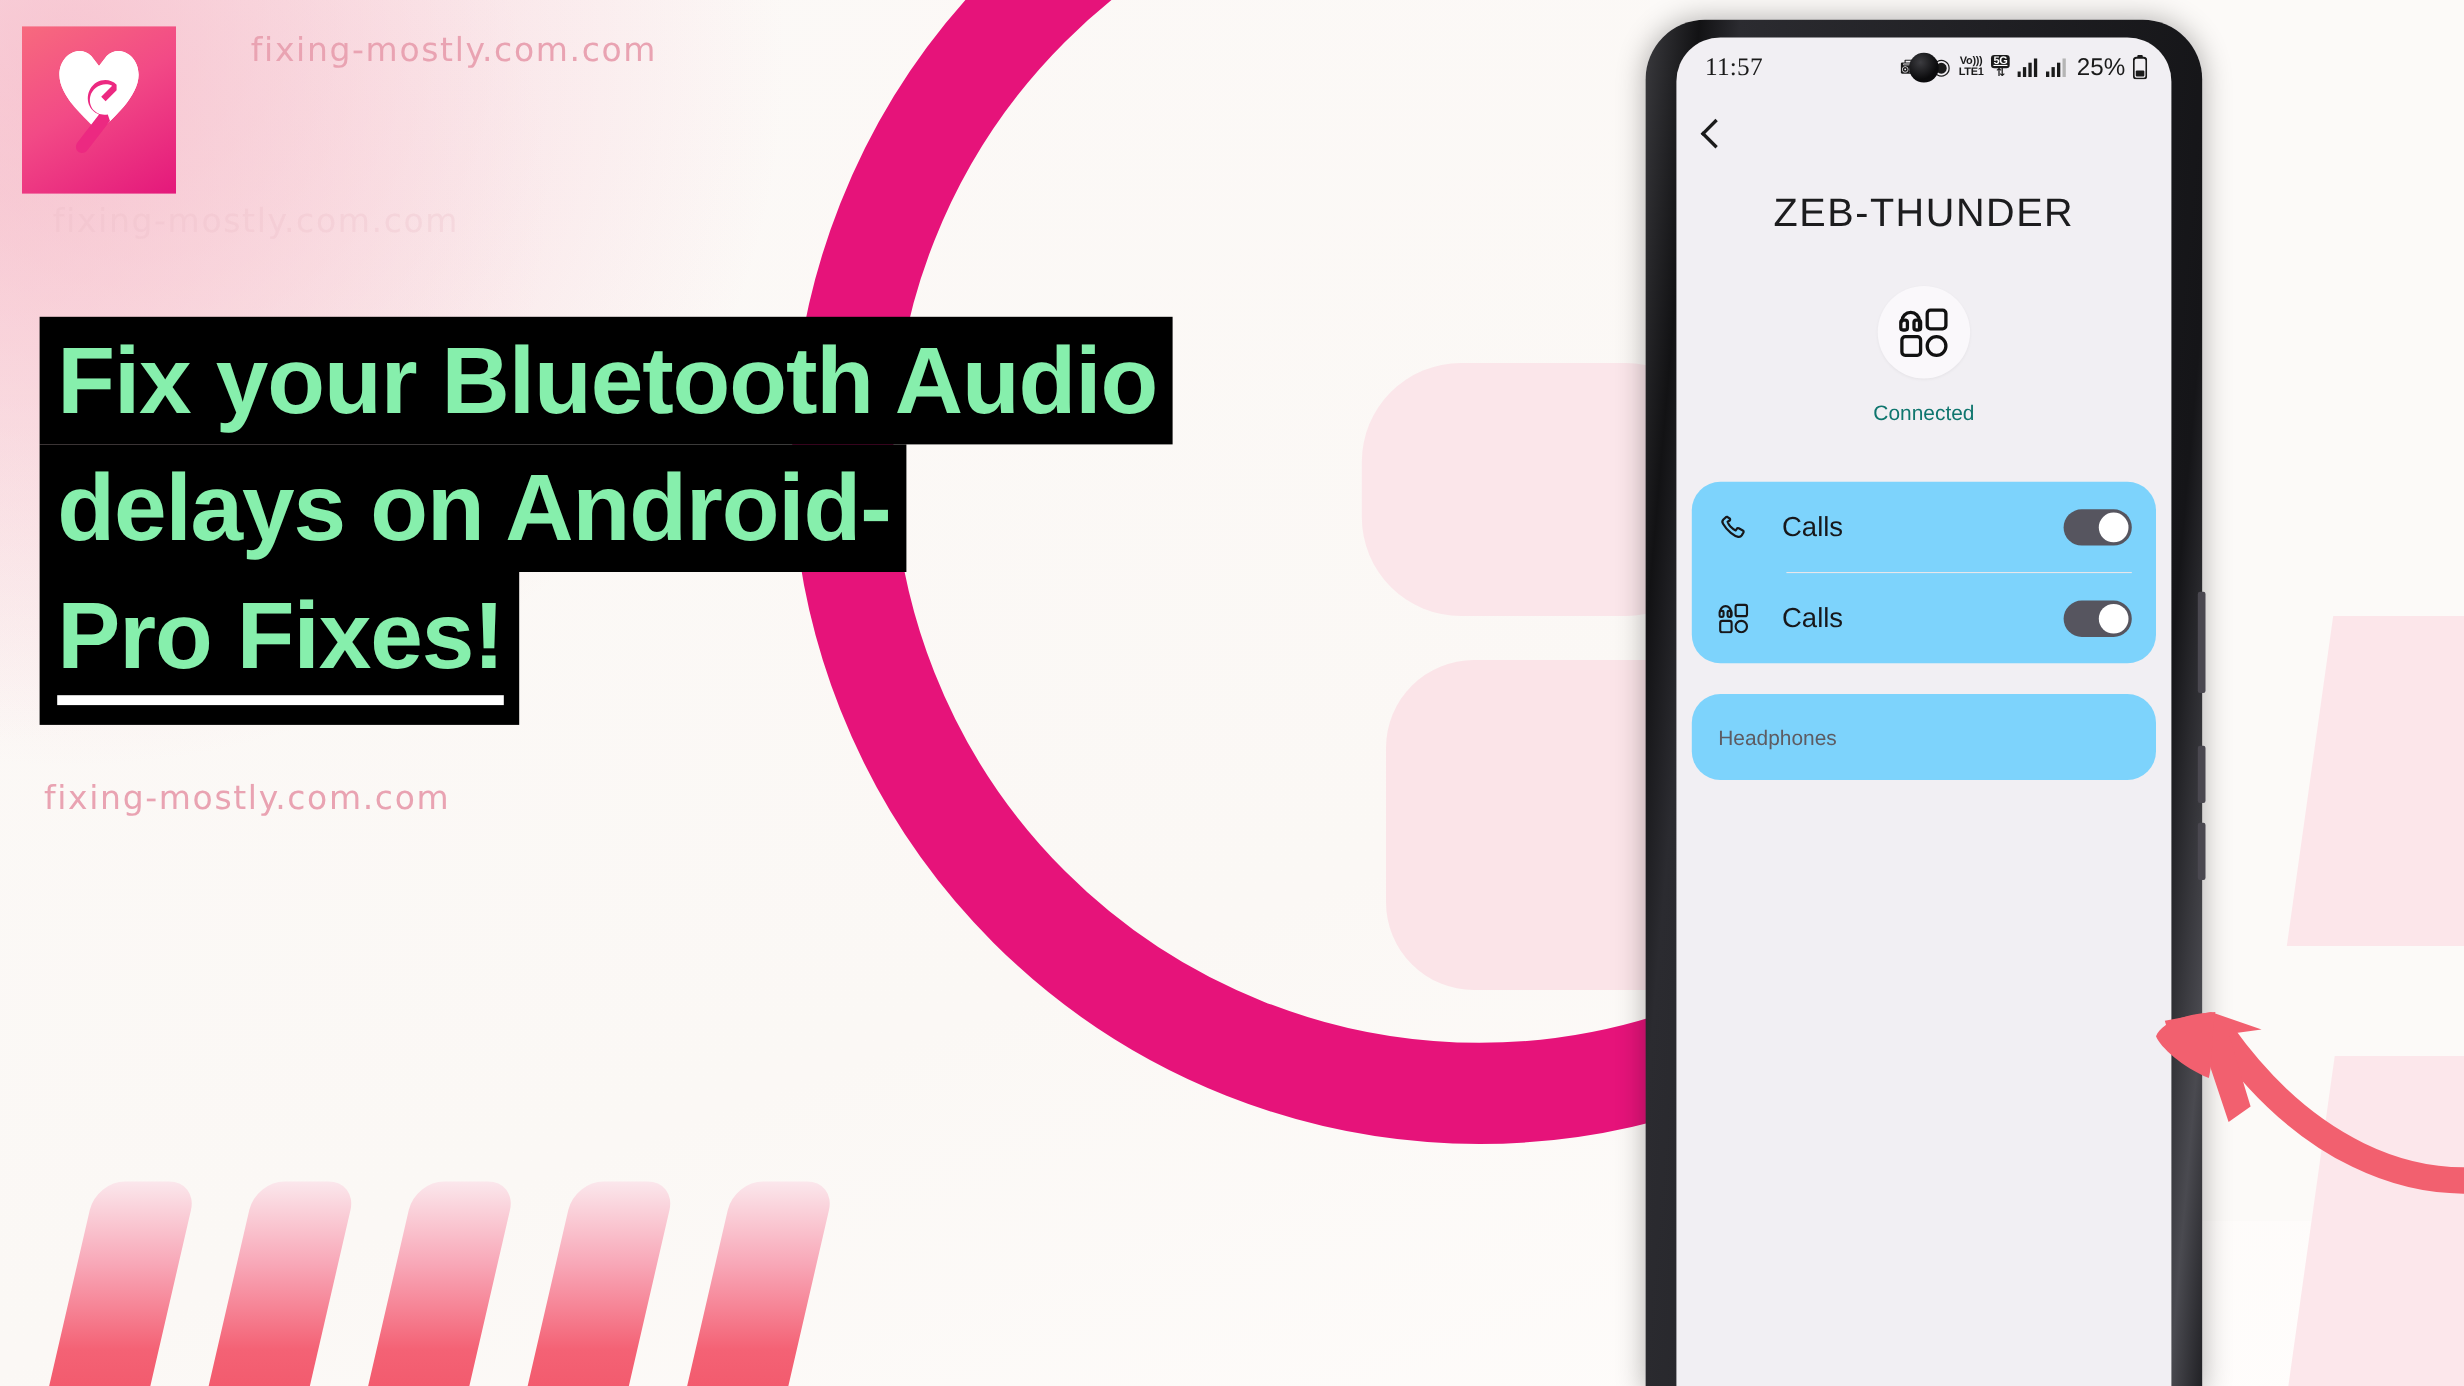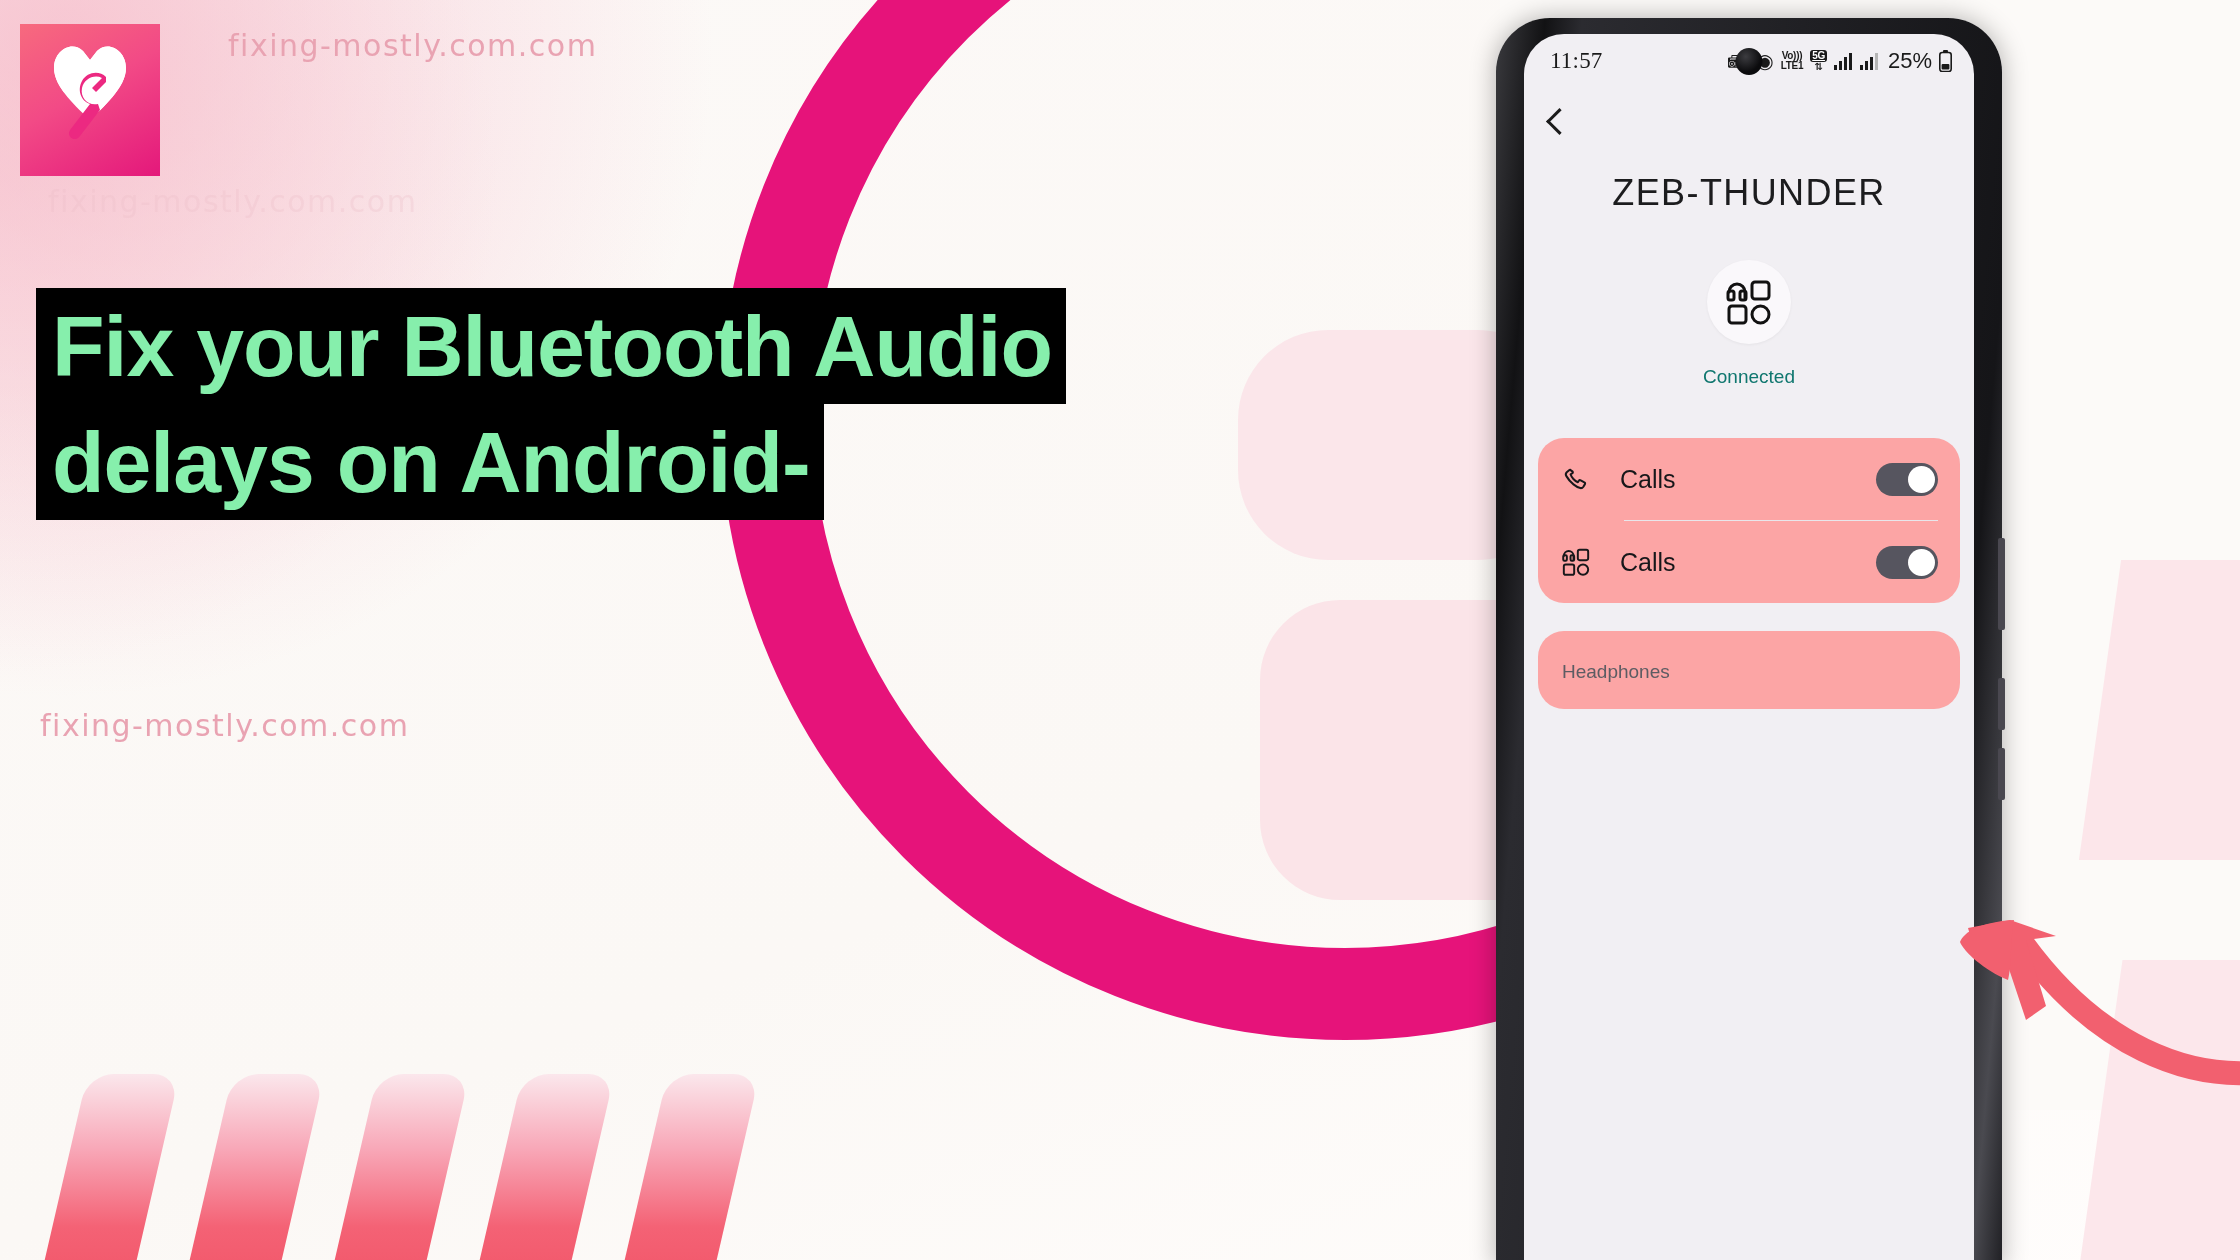--- a/index.html
+++ b/index.html
@@ -149,21 +149,21 @@
 
   .dev-icon-wrap{
     margin:46px auto 0;width:84px;height:84px;border-radius:50%;
     background:#FAF8FB;display:flex;align-items:center;justify-content:center;
     box-shadow:0 1px 3px rgba(0,0,0,.05);
   }
   .dev-status{text-align:center;font-size:19px;color:#0f766e;margin-top:22px;}
 
   
   .card{
-    margin:0 14px;background:#fca5a5;border-radius:26px;
+    margin:0 14px;background:#7dd3fc;border-radius:26px;
   }
   .card.toggles{margin-top:50px;}
   .card.devtype{margin-top:28px;padding:22px 0 26px 0;}
   .row{
     display:flex;align-items:center;height:82px;padding:0 22px 0 24px;position:relative;
   }
   .row .ico{width:40px;display:flex;align-items:center;justify-content:flex-start;}
   .row .lbl{font-size:25px;color:#17171a;margin-left:18px;}
   .divider{height:1px;background:#E8E6EB;margin-left:86px;margin-right:22px;}
   .toggle{
@@ -237,20 +237,21 @@
   </svg>
 </div>
 
 <div class="wm top">fixing-mostly.com.com</div>
 <div class="wm mid">fixing-mostly.com.com</div>
 <div class="wm bottom">fixing-mostly.com.com</div>
 
 <div class="headline">
   <span class="hl-line l1">Fix your Bluetooth Audio</span>
   <span class="hl-line l2">delays on Android-</span>
+  <span class="hl-line l3"><span class="u">Pro Fixes!</span></span>
 </div>
 
 <div class="phone">
   <div class="phone-body"></div>
   <div class="side-btn b-a"></div>
   <div class="side-btn b-b"></div>
   <div class="side-btn b-c"></div>
 
   <div class="phone-screen">
 

